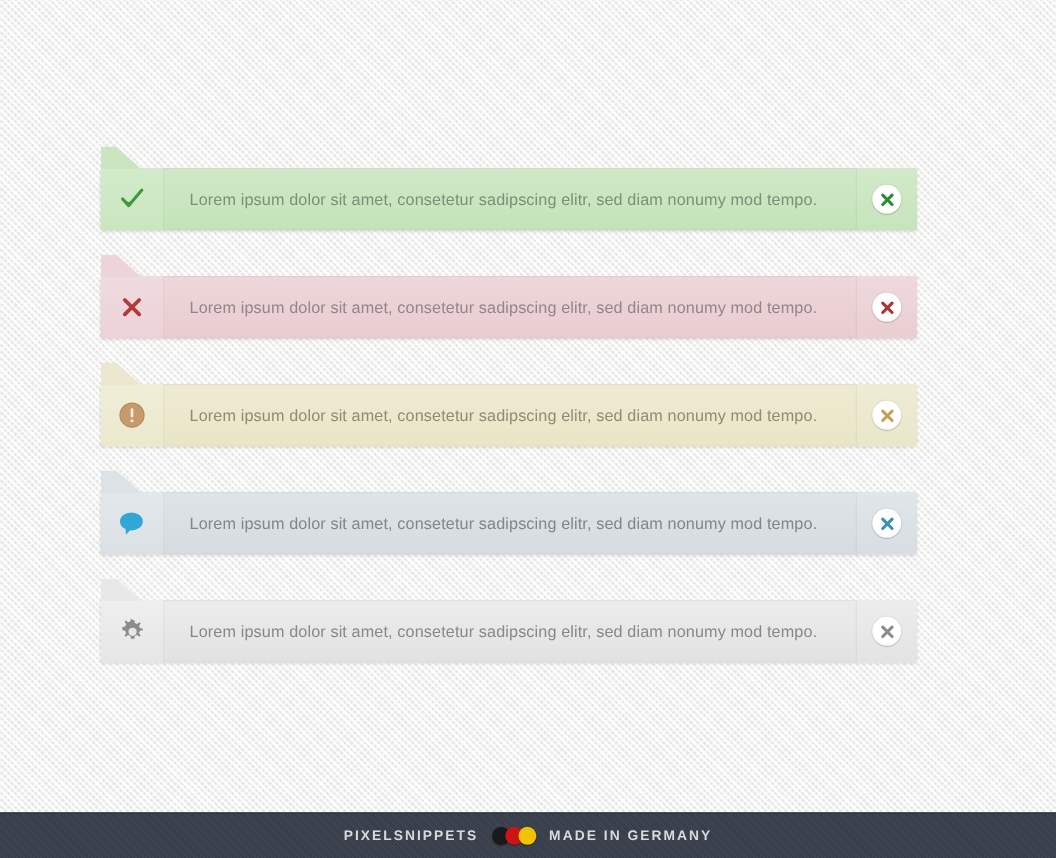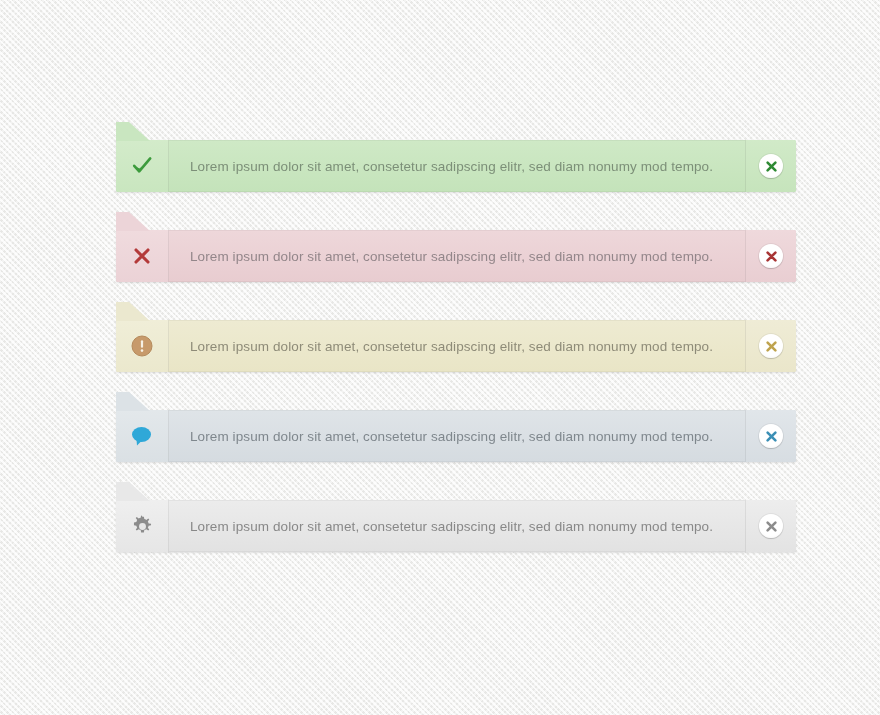--- a/index.html
+++ b/index.html
@@ -21,21 +21,21 @@
 
   #stage {
     position: absolute;
     left: 0; top: 0;
     width: 880px;
     height: 715px;
   }
 
   .alerts {
     position: absolute;
-    left: 116px;
+    left: 84px;
     top: 140px;
     width: 680px;
   }
 
   .alert {
     position: relative;
     height: 52px;
     margin-bottom: 38px;
     display: flex;
     align-items: stretch;
@@ -274,14 +274,25 @@
         <span class="close-btn">
           <svg width="13" height="13" viewBox="0 0 13 13">
             <path d="M2.6 2.6 L10.4 10.4 M10.4 2.6 L2.6 10.4" stroke="#8c8c8c" stroke-width="2.6" stroke-linecap="round"></path>
           </svg>
         </span>
       </div>
     </div>
 
   </div>
 
+  <div class="footer">
+    <div class="footer-inner">
+      <span class="footer-text">PIXELSNIPPETS</span>
+      <span class="flag">
+        <span class="flag-dot" style="background:#1a1a1a"></span>
+        <span class="flag-dot" style="background:#cc1414"></span>
+        <span class="flag-dot" style="background:#f2c200"></span>
+      </span>
+      <span class="footer-text">MADE IN GERMANY</span>
+    </div>
+  </div>
 
 </div>
 
 </body></html>

